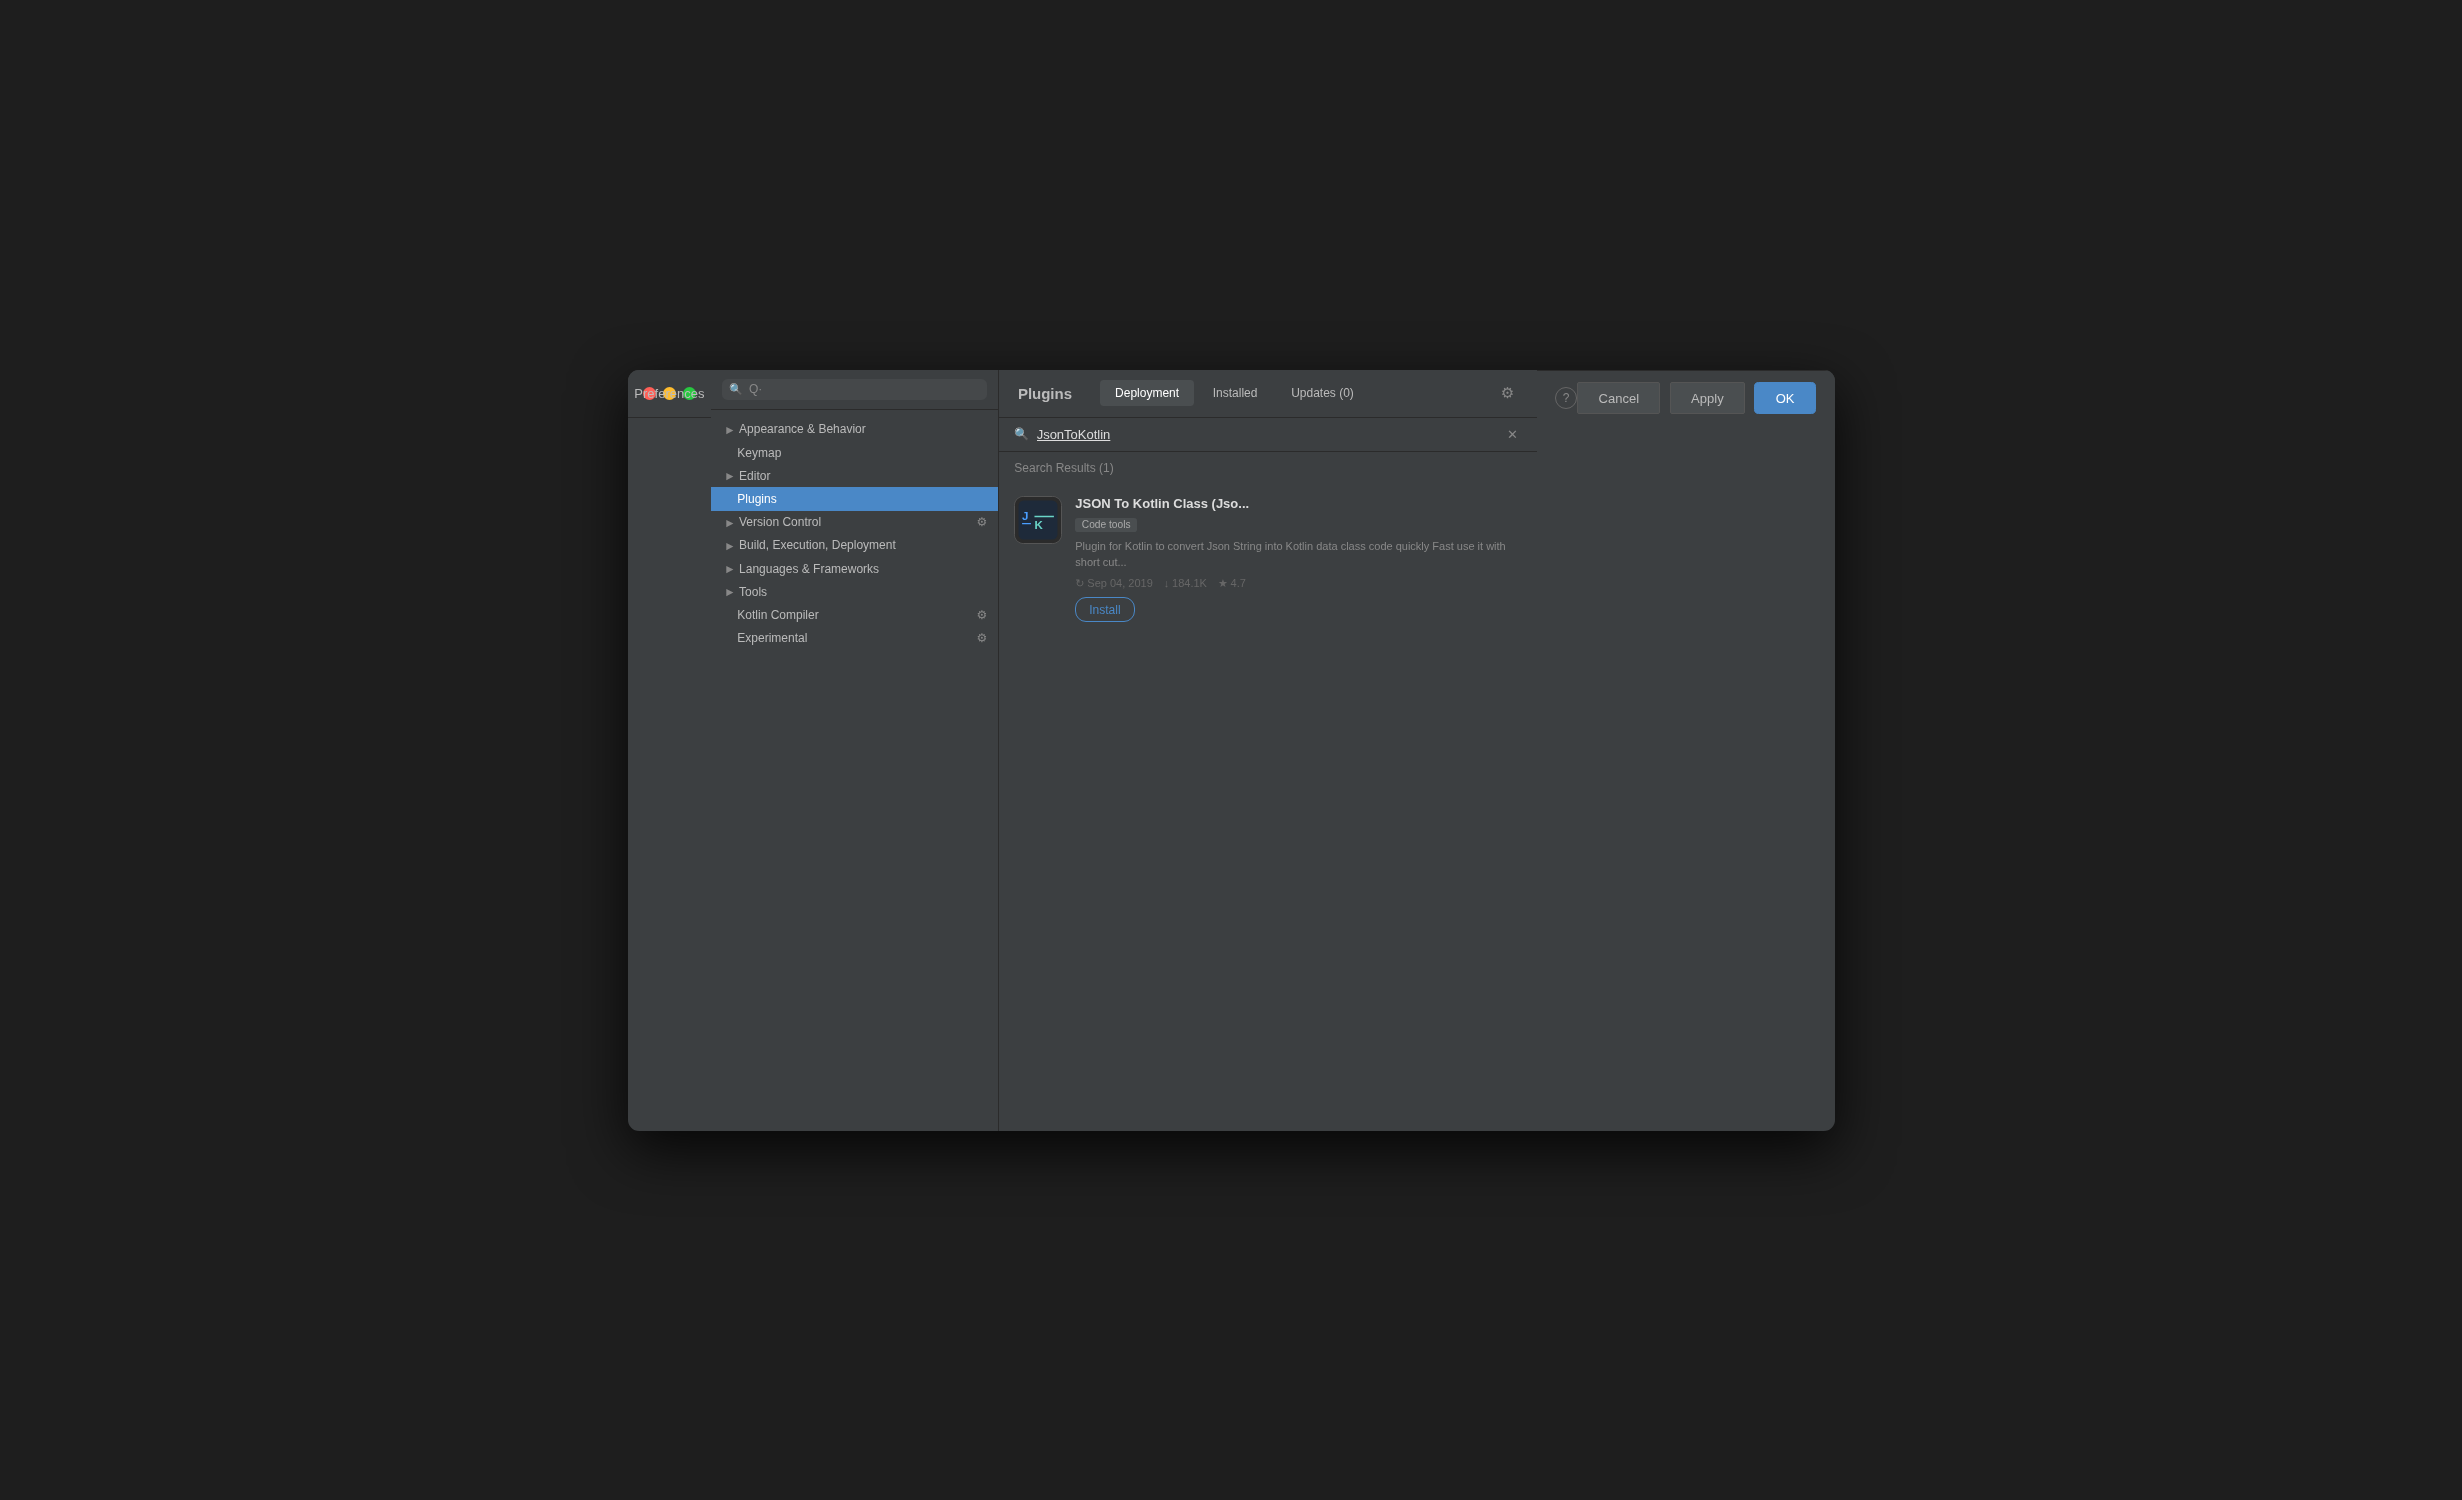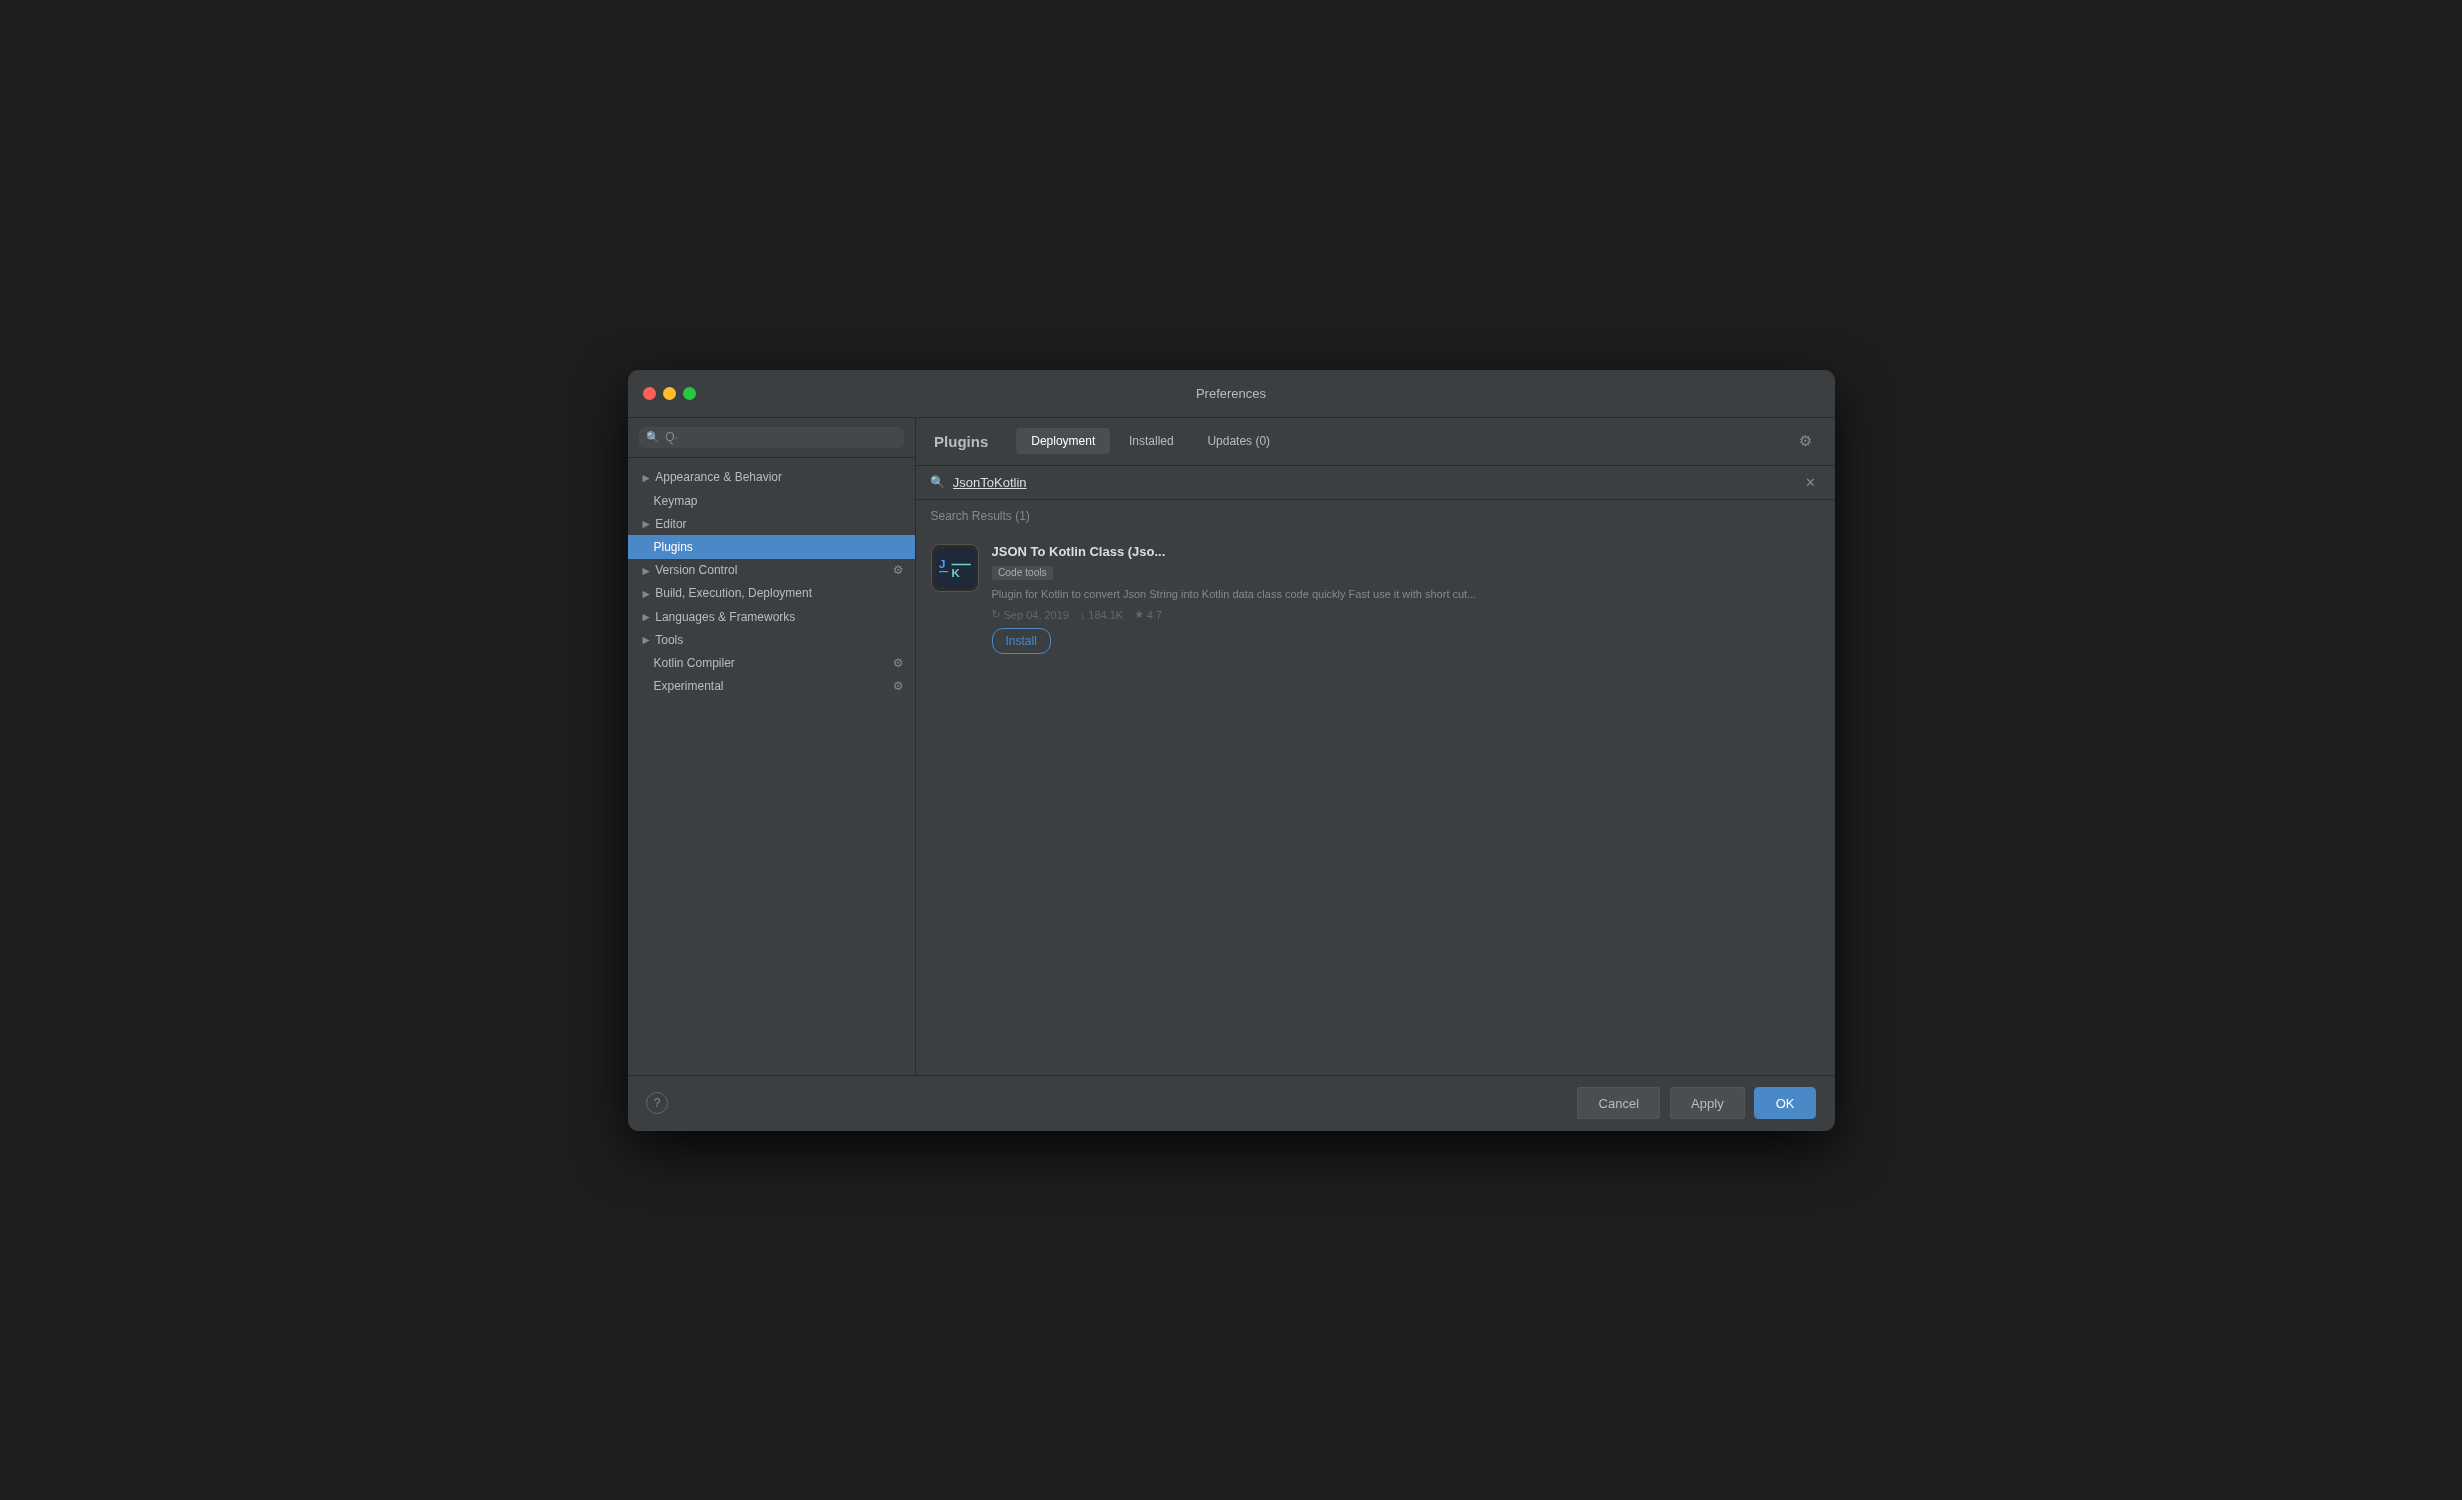--- a/index.html
+++ b/index.html
@@ -13,21 +13,21 @@
       font-family: -apple-system, BlinkMacSystemFont, "Helvetica Neue", Arial, sans-serif;
     }
 
     .window {
       width: 1207px;
       height: 761px;
       background: #3c3f41;
       border-radius: 11px;
       overflow: hidden;
       display: flex;
-      flex-direction: column;
+      flex-direction: row;
       box-shadow: 0 18.6px 56px rgba(0,0,0,0.8);
     }
 
     
     .titlebar {
       height: 48px;
       background: #3c3f41;
       display: flex;
       align-items: center;
       padding: 0 15px;

